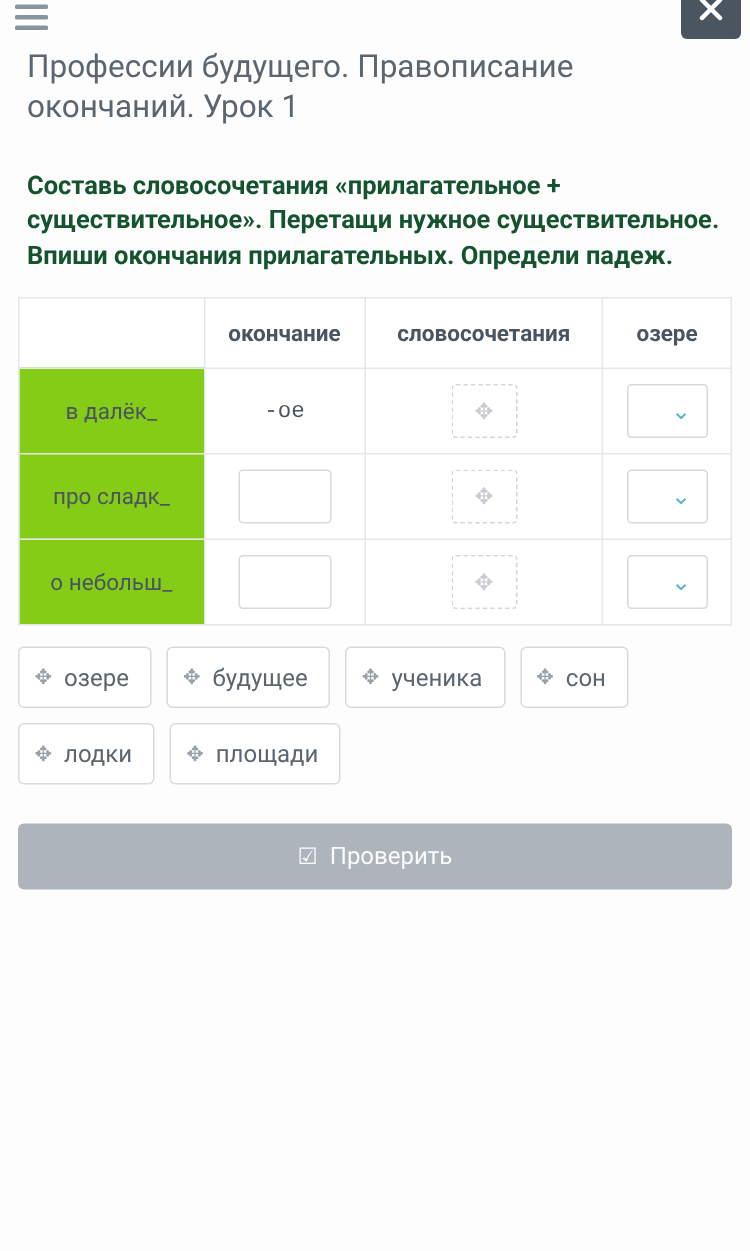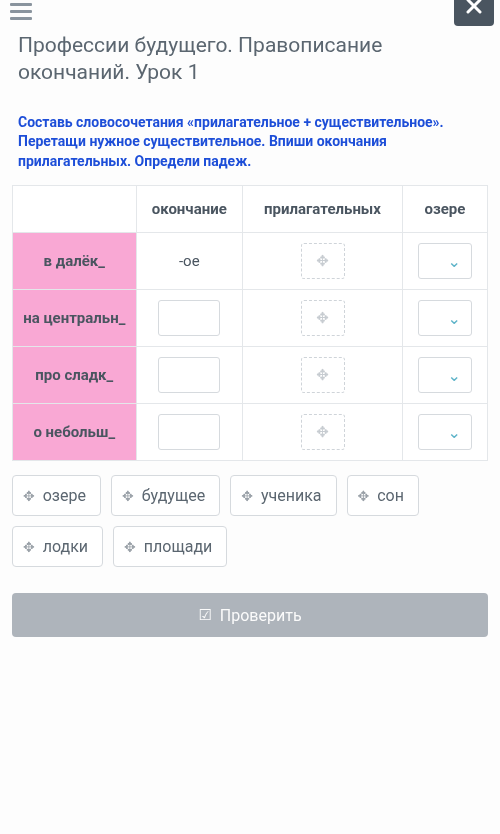--- a/index.html
+++ b/index.html
@@ -38,23 +38,23 @@
   }
   .title {
     padding: 4px 18px 8px 18px;
     font-size: 21px;
     color:#5b6670;
     line-height:1.3;
     font-weight:400;
   }
   .instruction {
     padding: 18px 18px 14px 18px;
-    font-size: 14px;
+    font-size: 17px;
     font-weight: 700;
-    color:#1d4ed8;
+    color:#14532d;
     line-height:1.4;
   }
   table {
     border-collapse: collapse;
     width: calc(100% - 24px);
     margin: 0 12px;
     font-size:15px;
     border-radius:31px;
   }
   th, td {
@@ -63,26 +63,26 @@
     vertical-align: middle;
     padding: 10px 6px;
     color:#4a5560;
   }
   th {
     font-weight:700;
     background:#fff;
     padding:14px 4px;
   }
   td.row-label {
-    font-weight:700;
-    background:#f9a8d4;
+    font-weight:400;
+    background:#84cc16;
     width:26%;
   }
   td.ending-cell, td.noun-cell, td.case-cell { background:#fff; }
-  .ending-text { font-size:15px; }
+  .ending-text { font-size:15px;font-family:Liberation Mono, monospace; }
   .ending-input {
     width: 62px; height:36px;
     border:1px solid #d6dade;
     border-radius:3px;
     background:#fff;
     text-align:center;
     font-size:14px;
   }
   .drop-target {
     width:44px;height:36px;
@@ -154,54 +154,40 @@
 
 <div class="title">Профессии будущего. Правописание окончаний. Урок 1</div>
 
 <div class="instruction">Составь словосочетания «прилагательное + существительное». Перетащи нужное существительное. Впиши окончания прилагательных. Определи падеж.</div>
 
 <table>
   <thead>
     <tr>
       <th></th>
       <th>окончание</th>
-      <th>прилагательных</th>
+      <th>словосочетания</th>
       <th>озере</th>
     </tr>
   </thead>
   <tbody id="tbody">
       <tr>
         <td class="row-label">в далёк_</td>
         <td class="ending-cell"><span class="ending-text">-ое</span></td>
         <td class="noun-cell">
           <div class="drop-target">
             <span class="move-icon">✥</span>
           </div>
         </td>
         <td class="case-cell">
           <div class="case-select">
             <span class="chev">⌄</span>
           </div>
         </td>
       </tr>
       <tr>
-        <td class="row-label">на центральн_</td>
-        <td class="ending-cell"><input class="ending-input" style=""></td>
-        <td class="noun-cell">
-          <div class="drop-target">
-            <span class="move-icon">✥</span>
-          </div>
-        </td>
-        <td class="case-cell">
-          <div class="case-select">
-            <span class="chev">⌄</span>
-          </div>
-        </td>
-      </tr>
-      <tr>
         <td class="row-label">про сладк_</td>
         <td class="ending-cell"><input class="ending-input" style=""></td>
         <td class="noun-cell">
           <div class="drop-target">
             <span class="move-icon">✥</span>
           </div>
         </td>
         <td class="case-cell">
           <div class="case-select">
             <span class="chev">⌄</span>

